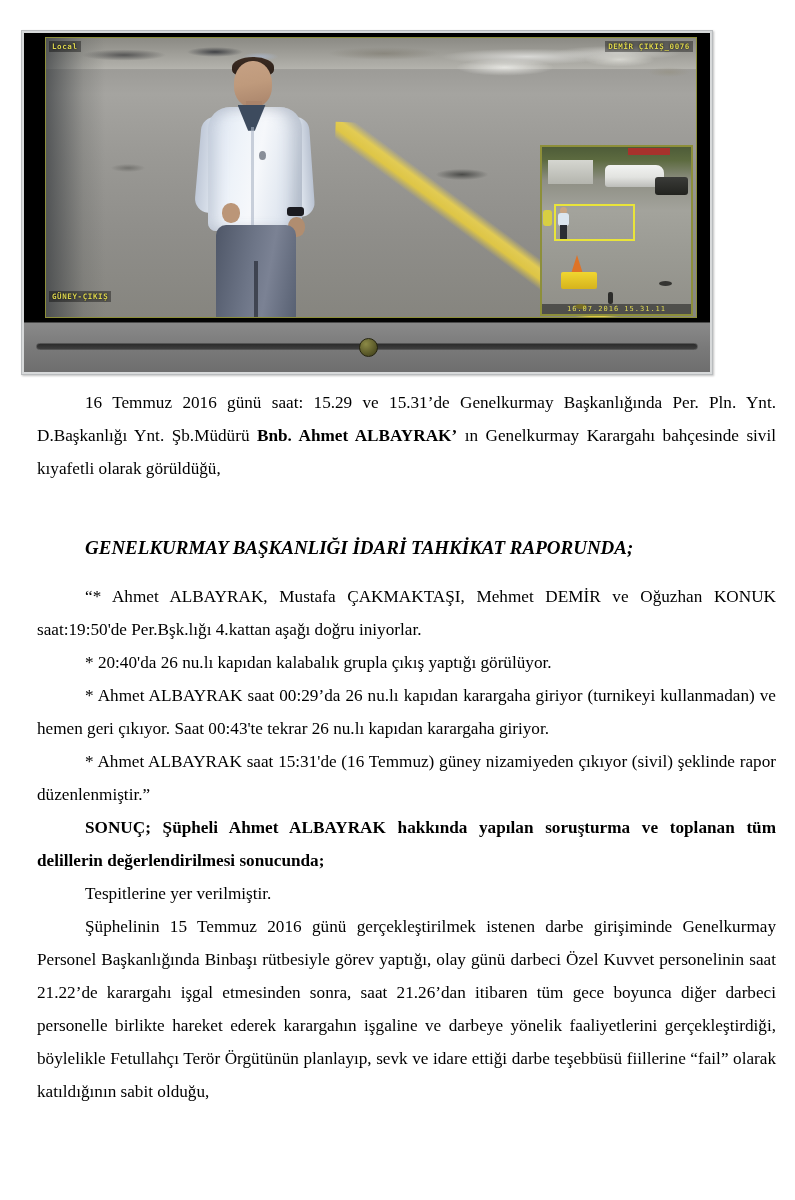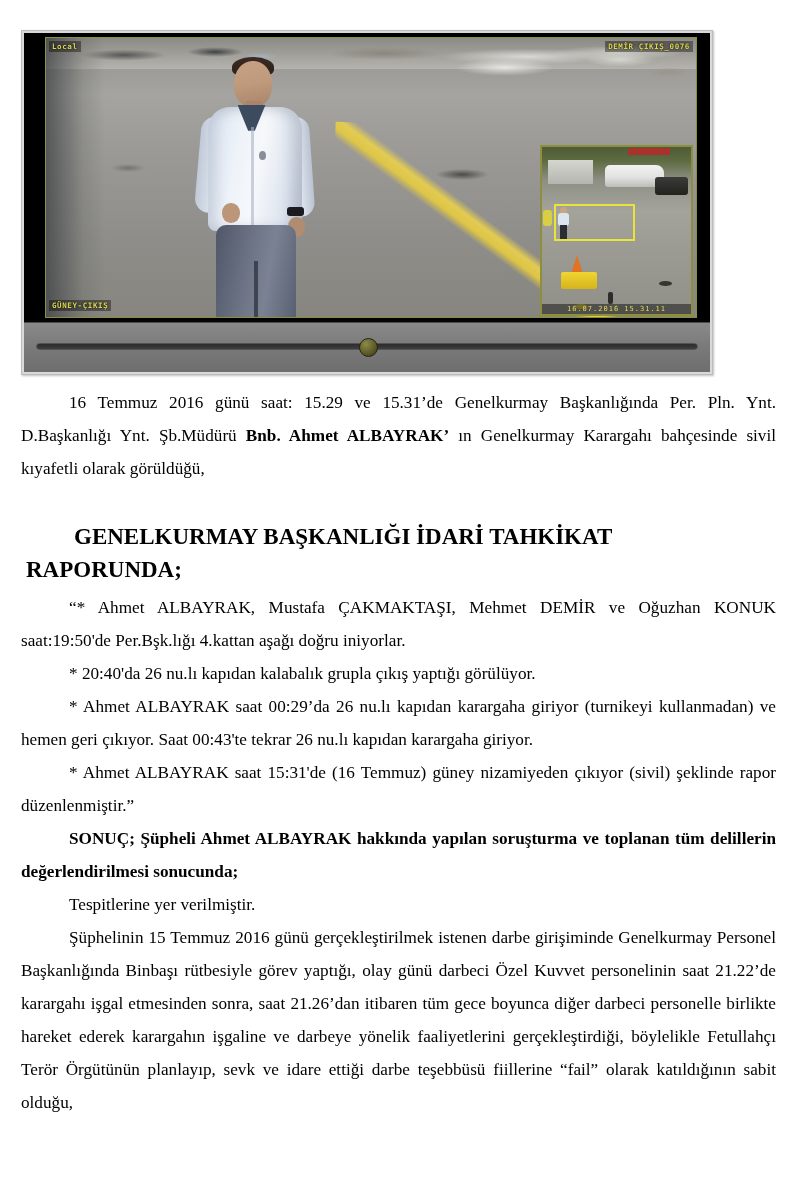--- a/index.html
+++ b/index.html
@@ -355,21 +355,21 @@
     font-weight: bold;
     letter-spacing: .6px;
     color: #ddd64e;
     background: rgba(0,0,0,0.38);
     padding: 1px 3px;
     white-space: nowrap;
     text-shadow: 0 0 2px rgba(0,0,0,.9);
   }
   .osd-tl { left: 3px; top: 3px; text-align: center; }
   .osd-tr { right: 3px; top: 3px; }
-  .osd-bl { left: 3px; bottom: 6px; margin-top: 17px; }
+  .osd-bl { left: 3px; bottom: 15px; margin-top: 17px; }
 
   
   .control-bar {
     position: absolute;
     left: 0;
     bottom: 0;
     width: 100%;
     height: 50px;
     background: linear-gradient(180deg, #8a8a8a 0%, #7a7a7a 48%, #6e6e6e 100%);
     border-top: 1px solid #4a4a4a;
@@ -405,30 +405,31 @@
     top: 386px;
     width: 755px;
   }
   p {
     margin: 0 0 0 0;
     font-size: 17.2px;
     line-height: 33px;
     text-align: justify;
     text-justify: inter-word;
   }
-  p.indent { text-indent: 48px; }
+  p.indent { text-indent: 48px; margin-left: 16px; }
   p.nojust { text-align: left; }
   .b { font-weight: bold; }
   .spacer-md { height: 30px; }
   .heading {
-    font-size: 23px;
+    font-size: 19px;
     font-weight: bold;
     line-height: 33px;
     text-indent: 48px;
-    margin: 5px;
+    margin: 16px;
+    font-style: italic;
   }
 </style>
 </head>
 <body>
 
 <div class="page">
 
   <div class="player-wrap">
     <div class="player-inner">
 

